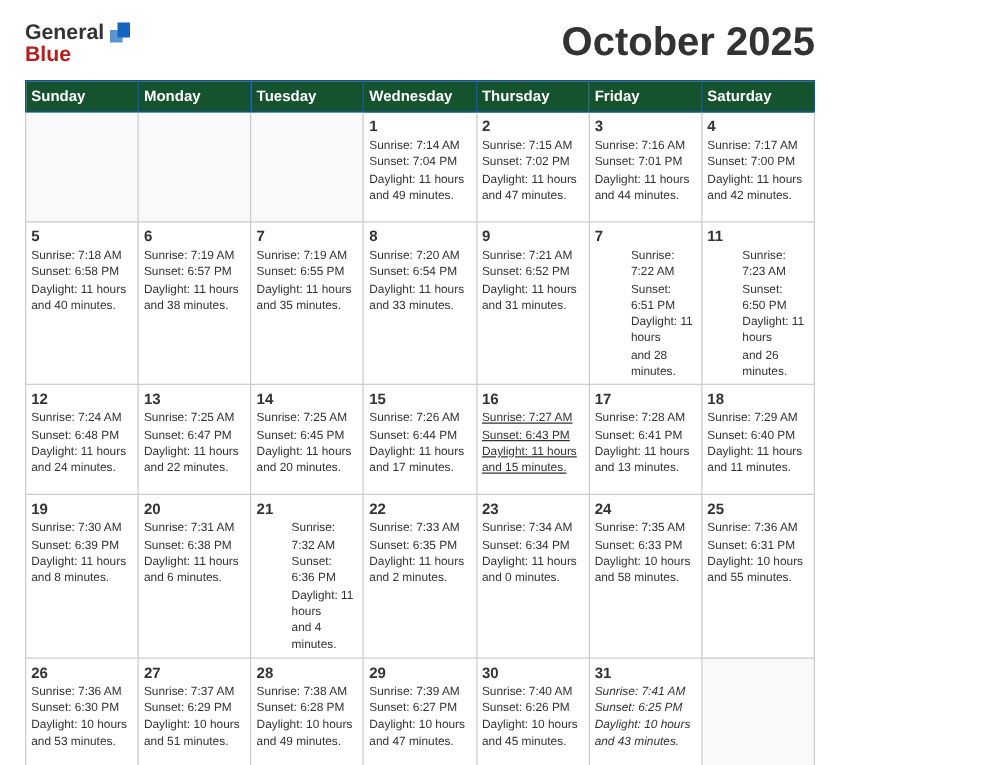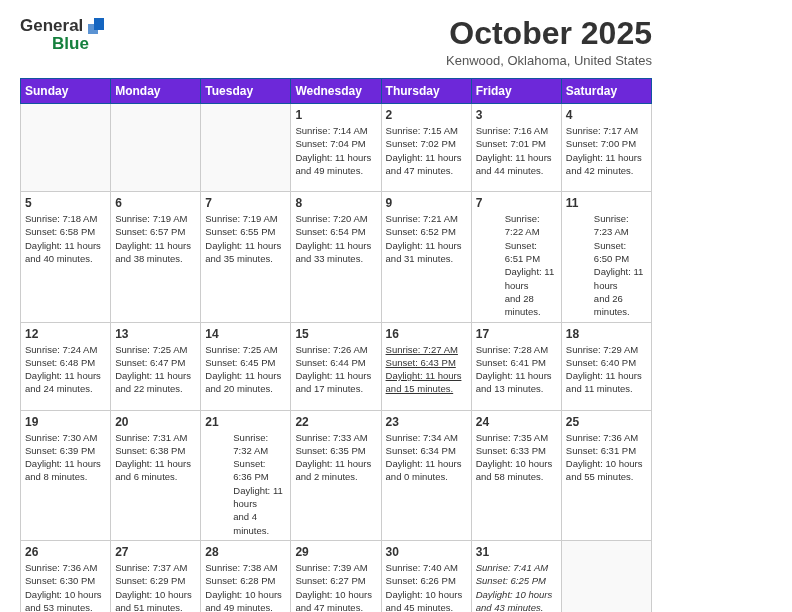--- a/index.html
+++ b/index.html
@@ -22,21 +22,21 @@
       justify-content: space-between;
       align-items: flex-start;
       margin-bottom: 10px;
     }
     .logo {
       display: flex;
       align-items: center;
       gap: 2px;
     }
     .logo-general { color: #333; }
-    .logo-blue { color: #15803d; margin-left: 32px; }
+    .logo-blue { color: #b91c1c; }
     .title-block {
       text-align: right;
       margin-left: 28px;
     }
     .month-title {
       font-size: 32px;
       font-weight: bold;
       color: #333;
       line-height: 1.1;
     }
@@ -46,21 +46,21 @@
       margin-top: 2px;
     }
     .calendar {
       flex: 1;
       border: 1px solid #ccc;
       border-collapse: collapse;
       width: 100%;
       table-layout: fixed;
     }
     .calendar th {
-      background: #6d28d9;
+      background: #14532d;
       color: #fff;
       font-size: 12px;
       font-weight: bold;
       padding: 5px 4px;
       text-align: left;
       border: 1px solid #1254a0;
     }
     .calendar td {
       border: 1px solid #ccc;
       vertical-align: top;
@@ -97,21 +97,20 @@
           <svg width="20" height="20" viewBox="0 0 20 20">
             <polygon points="8,2 18,2 18,14 8,14" fill="#1565c0"></polygon>
             <polygon points="2,8 12,8 12,18 2,18" fill="#1565c0" opacity="0.7"></polygon>
           </svg>
         </div>
         <div class="logo-blue" style="font-size:17px;font-weight:bold;margin-top:-2px;">Blue</div>
       </div>
     </div>
     <div class="title-block">
       <div class="month-title">October 2025</div>
-      <div class="location">Kenwood, Oklahoma, United States</div>
     </div>
   </div>
 
   <table class="calendar">
     <thead>
       <tr>
       <th>Sunday</th>
           <th>Monday</th>
           <th>Tuesday</th>
           <th>Wednesday</th>

